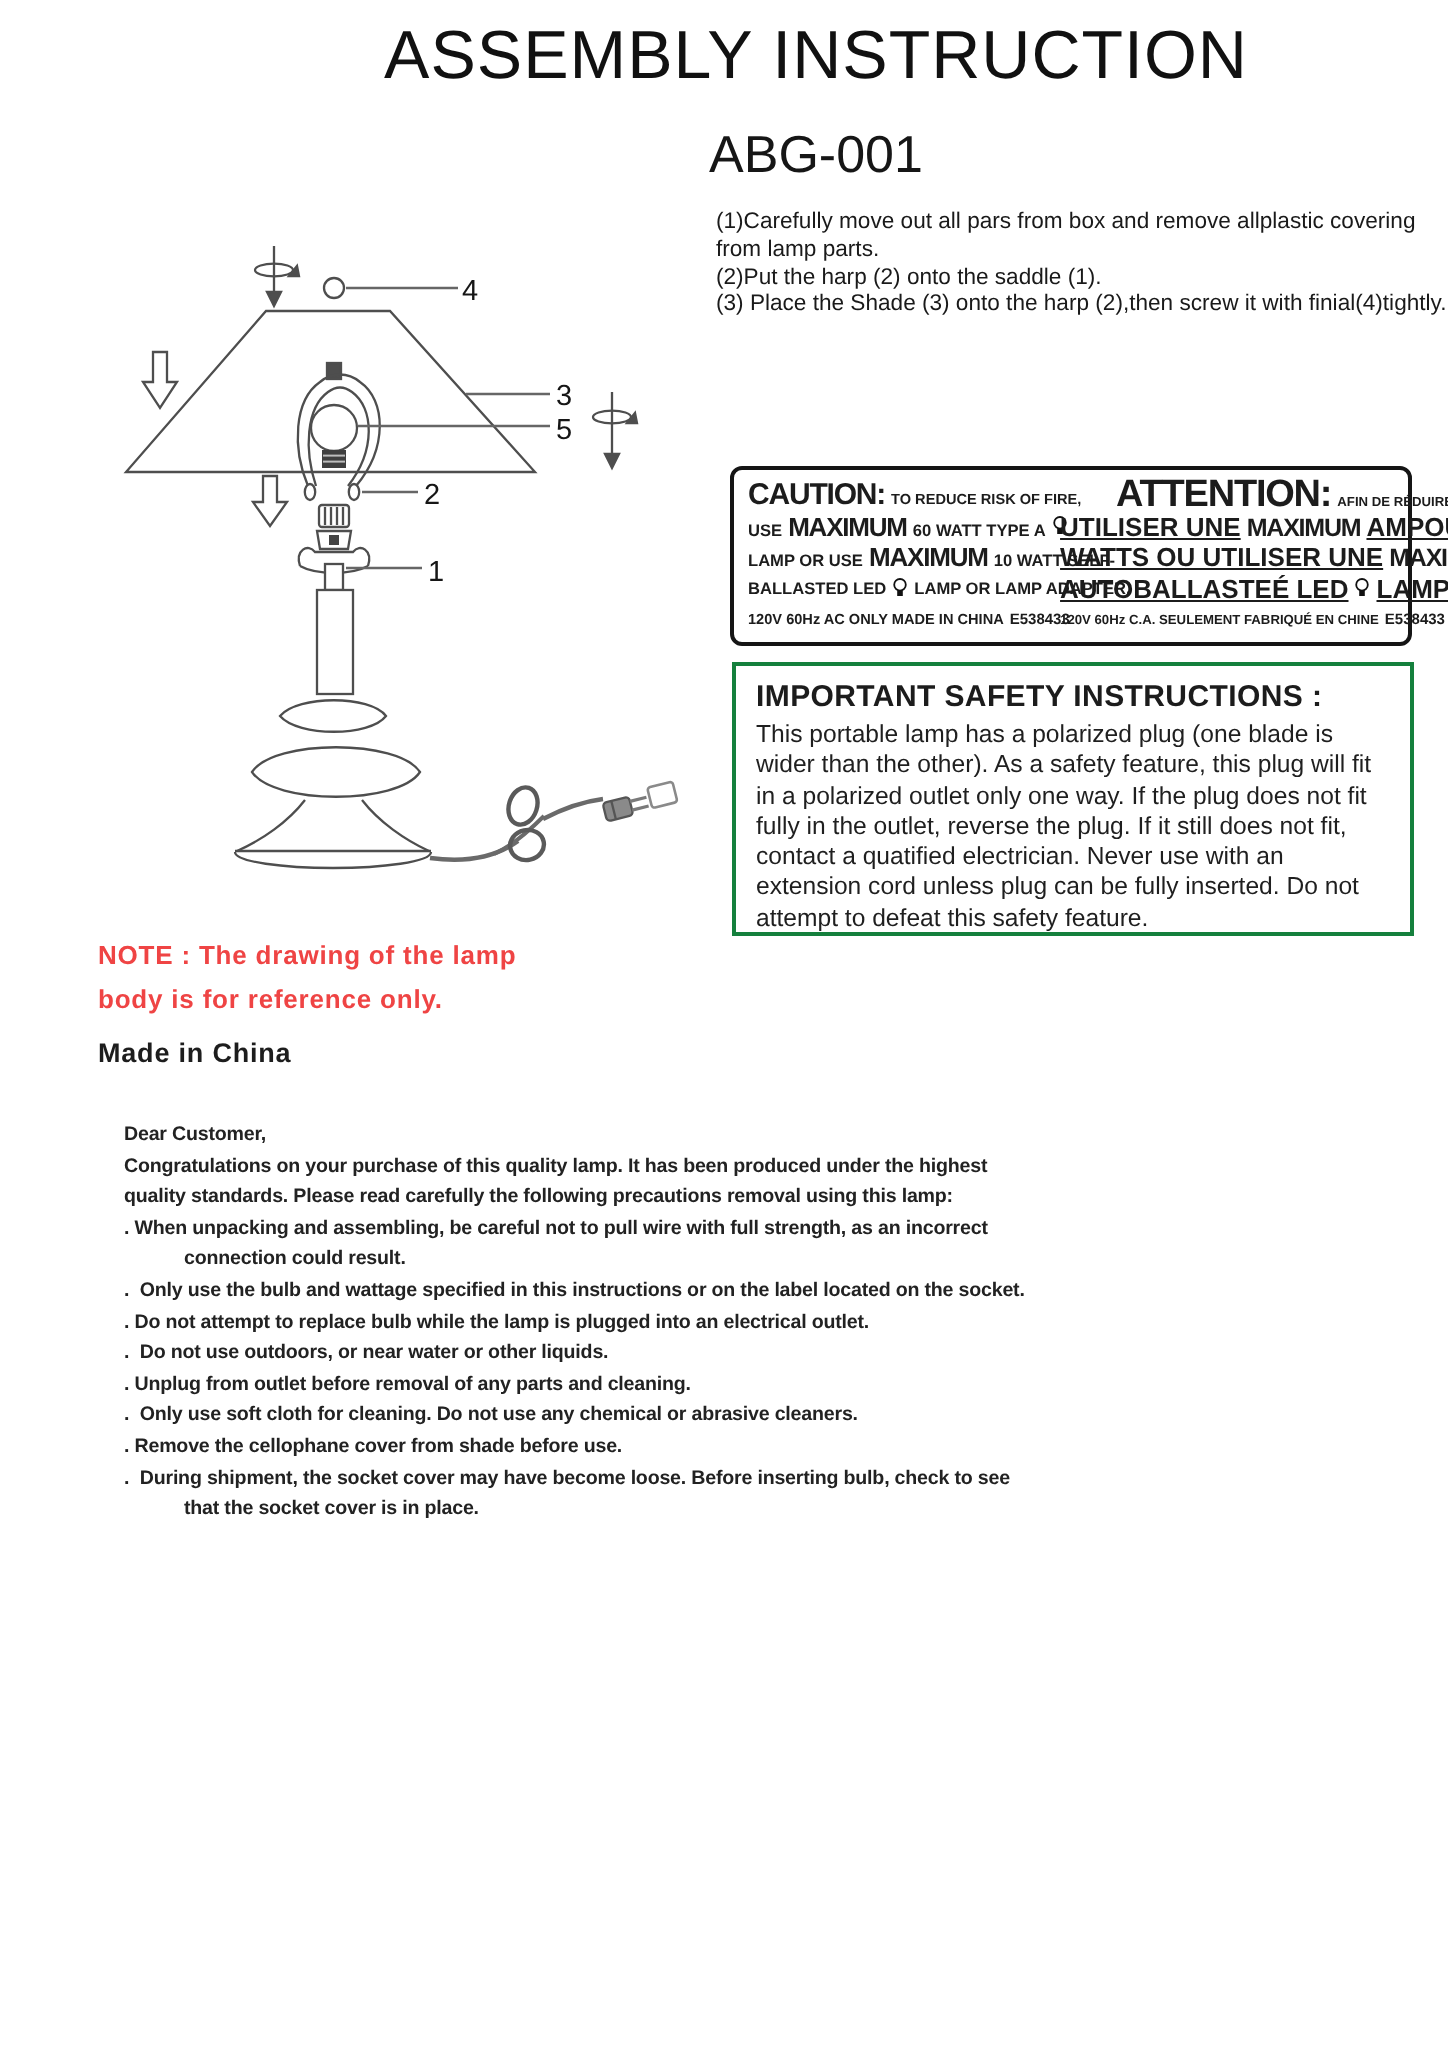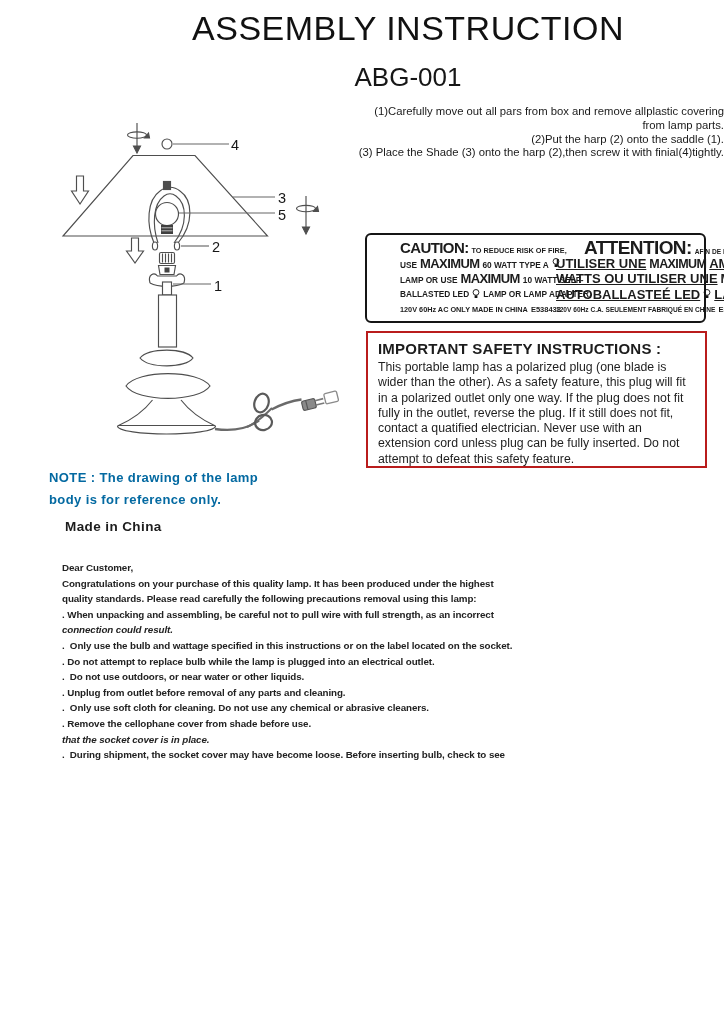--- a/index.html
+++ b/index.html
@@ -6,52 +6,52 @@
   body{
     width:724px;height:1024px;position:relative;background:#ffffff;
     font-family:"Liberation Sans",sans-serif;color:#1c1c1c;overflow:hidden;
   }
   .abs{position:absolute;}
   
   .hdr{left:0;top:8px;width:724px;text-align:center;transform:translateX(46px);}
   .hdr-title{font-size:34px;line-height:40px;font-weight:400;letter-spacing:0.5px;color:#111;}
   .hdr-model{font-size:26px;line-height:30px;font-weight:400;margin-top:14px;color:#161616;}
   
-  .steps{left:358px;top:105px;width:366px;font-size:11.3px;line-height:13.8px;color:#1a1a1a;text-align:right;}
+  .steps{left:358px;top:105px;width:366px;font-size:11.3px;line-height:13.8px;color:#1a1a1a;}
   .step{margin:0;}
   
   .caution{left:365px;top:233px;width:341px;height:90px;border:2.5px solid #151515;border-radius:6px;
     box-sizing:border-box;display:flex;gap:7px;padding:5px 6px 4px 7px;background:#fff;}
   .cb-col{display:flex;flex-direction:column;justify-content:space-between;}
-  .cb-en{width:46%;margin-left:26px;}
+  .cb-en{width:46%;}
   .cb-fr{width:54%;}
   .cb-line{display:flex;align-items:baseline;gap:3px;white-space:nowrap;line-height:15px;height:15.5px;}
   .cb-head{font-size:15px;font-weight:800;letter-spacing:-0.6px;}
   .cb-max{font-size:13px;font-weight:800;letter-spacing:-0.6px;}
   .cb-t1{font-size:7.3px;font-weight:700;}
   .cb-t2{font-size:8.3px;font-weight:700;}
   .cb-cert{font-size:7.5px;font-weight:800;}
   .cb-fr .cb-head{font-size:19px;margin-left:28px;}
   .cb-fr .cb-max{font-size:12.5px;}
   .cb-fr .cb-t1{font-size:6.6px;}
   .cb-fr .cb-t2{font-size:13px;text-decoration:underline;}
   .bulb{width:8px;height:10px;flex:0 0 auto;align-self:center;}
   
-  .safety{left:366px;top:331px;width:341px;height:137px;border:2px solid #b91c1c;
+  .safety{left:366px;top:331px;width:341px;height:137px;border:2px solid #15803d;
     box-sizing:border-box;padding:7px 10px;background:#fff;}
   .safety-title{font-size:15px;font-weight:700;letter-spacing:0.2px;margin-bottom:3px;}
   .safety-body{font-size:12.3px;line-height:15.3px;color:#1f1f1f;}
   
-  .note{left:49px;top:467px;font-size:13px;font-weight:700;letter-spacing:0.4px;line-height:22px;color:#0369a1;}
-  .origin{left:65px;top:519px;font-size:13.5px;font-weight:700;letter-spacing:0.4px;color:#1d1d1d;}
+  .note{left:49px;top:467px;font-size:13px;font-weight:700;letter-spacing:0.4px;line-height:22px;color:#ef4444;}
+  .origin{left:49px;top:519px;font-size:13.5px;font-weight:700;letter-spacing:0.4px;color:#1d1d1d;}
   
   .letter{left:62px;top:560px;width:620px;font-size:9.8px;font-weight:700;letter-spacing:-0.1px;
     line-height:15.6px;color:#222;}
   .ltr-line{white-space:pre-wrap;}
-  .ltr-indent{margin-left:0;font-style:italic;}
+  .ltr-indent{margin-left:30px;}
   
   .diagram{left:40px;top:110px;}
   svg{font-family:inherit;}
   svg .lbl{font-size:14.5px;fill:#161616;}
 </style>
 </head>
 <body>
 
 <div class="abs hdr">
   <div class="hdr-title">ASSEMBLY INSTRUCTION</div>
@@ -148,22 +148,22 @@
   <div class="ltr-line">Congratulations on your purchase of this quality lamp. It has been produced under the highest</div>
   <div class="ltr-line">quality standards. Please read carefully the following precautions removal using this lamp:</div>
   <div class="ltr-line">. When unpacking and assembling, be careful not to pull wire with full strength, as an incorrect</div>
   <div class="ltr-line ltr-indent">connection could result.</div>
   <div class="ltr-line">.  Only use the bulb and wattage specified in this instructions or on the label located on the socket.</div>
   <div class="ltr-line">. Do not attempt to replace bulb while the lamp is plugged into an electrical outlet.</div>
   <div class="ltr-line">.  Do not use outdoors, or near water or other liquids.</div>
   <div class="ltr-line">. Unplug from outlet before removal of any parts and cleaning.</div>
   <div class="ltr-line">.  Only use soft cloth for cleaning. Do not use any chemical or abrasive cleaners.</div>
   <div class="ltr-line">. Remove the cellophane cover from shade before use.</div>
+  <div class="ltr-line">.  During shipment, the socket cover may have become loose. Before inserting bulb, check to see</div>
   <div class="ltr-line ltr-indent">that the socket cover is in place.</div>
-  <div class="ltr-line">.  During shipment, the socket cover may have become loose. Before inserting bulb, check to see</div>
 </div>
 
 <svg class="abs diagram" width="302" height="365" viewBox="40 110 302 365" fill="none" stroke="#4e4e4e" stroke-width="1.15">
 
   <polygon points="133,155.5 195,155.5 267.5,236 63,236"></polygon>
 
   <circle cx="167" cy="144" r="5" fill="#fff"></circle>
   <line x1="173" y1="144" x2="229" y2="144" stroke="#666"></line>
   <text class="lbl" x="231" y="150" stroke="none">4</text>
 

